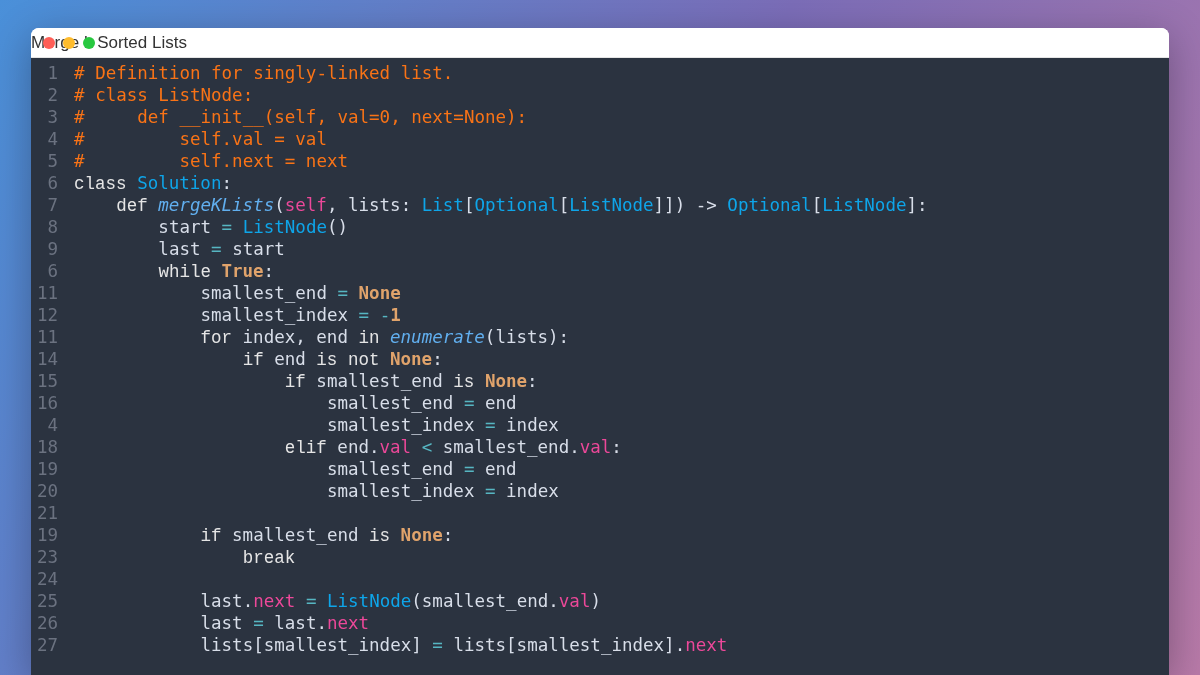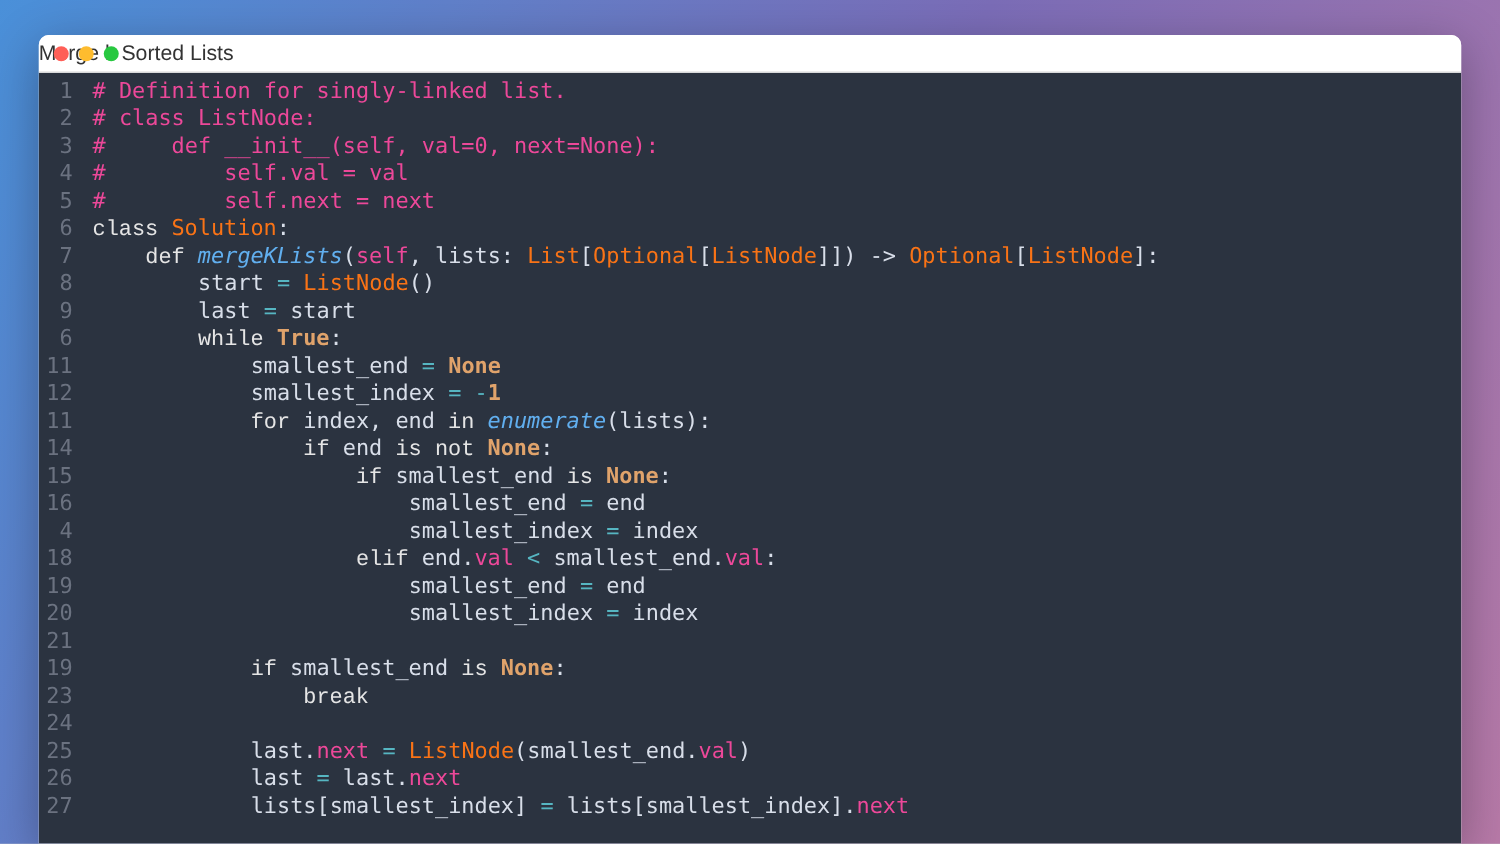--- a/index.html
+++ b/index.html
@@ -66,26 +66,26 @@
     flex-shrink: 0;
   }
   .gutter div { height: 22px; }
   .code {
     padding: 4px 0 4px 6px;
     white-space: pre;
     flex: 1;
   }
   .code div { height: 22px; }
 
-  .tok-comment { color: #ec4899; text-align: right; }
+  .tok-comment { color: #f97316; text-align: right; }
   .tok-kw      { color: #e5e5e5; font-family: Liberation Mono, monospace; }  
   .tok-const   { color: #e0a36b; font-weight: bold; }  
   .tok-self    { color: #ec4899; }  
   .tok-func    { color: #61afef; font-style: italic; }  
-  .tok-type    { color: #f97316; text-align: right; }
+  .tok-type    { color: #0ea5e9; text-align: right; }
   .tok-op      { color: #56b6c2; }
   .tok-plain   { color: #d8dee9; }
 </style>
 </head>
 <body>
 
 <div class="window">
   <div class="titlebar">
     <div class="traffic-lights">
       <div class="traffic-light tl-red"></div>

